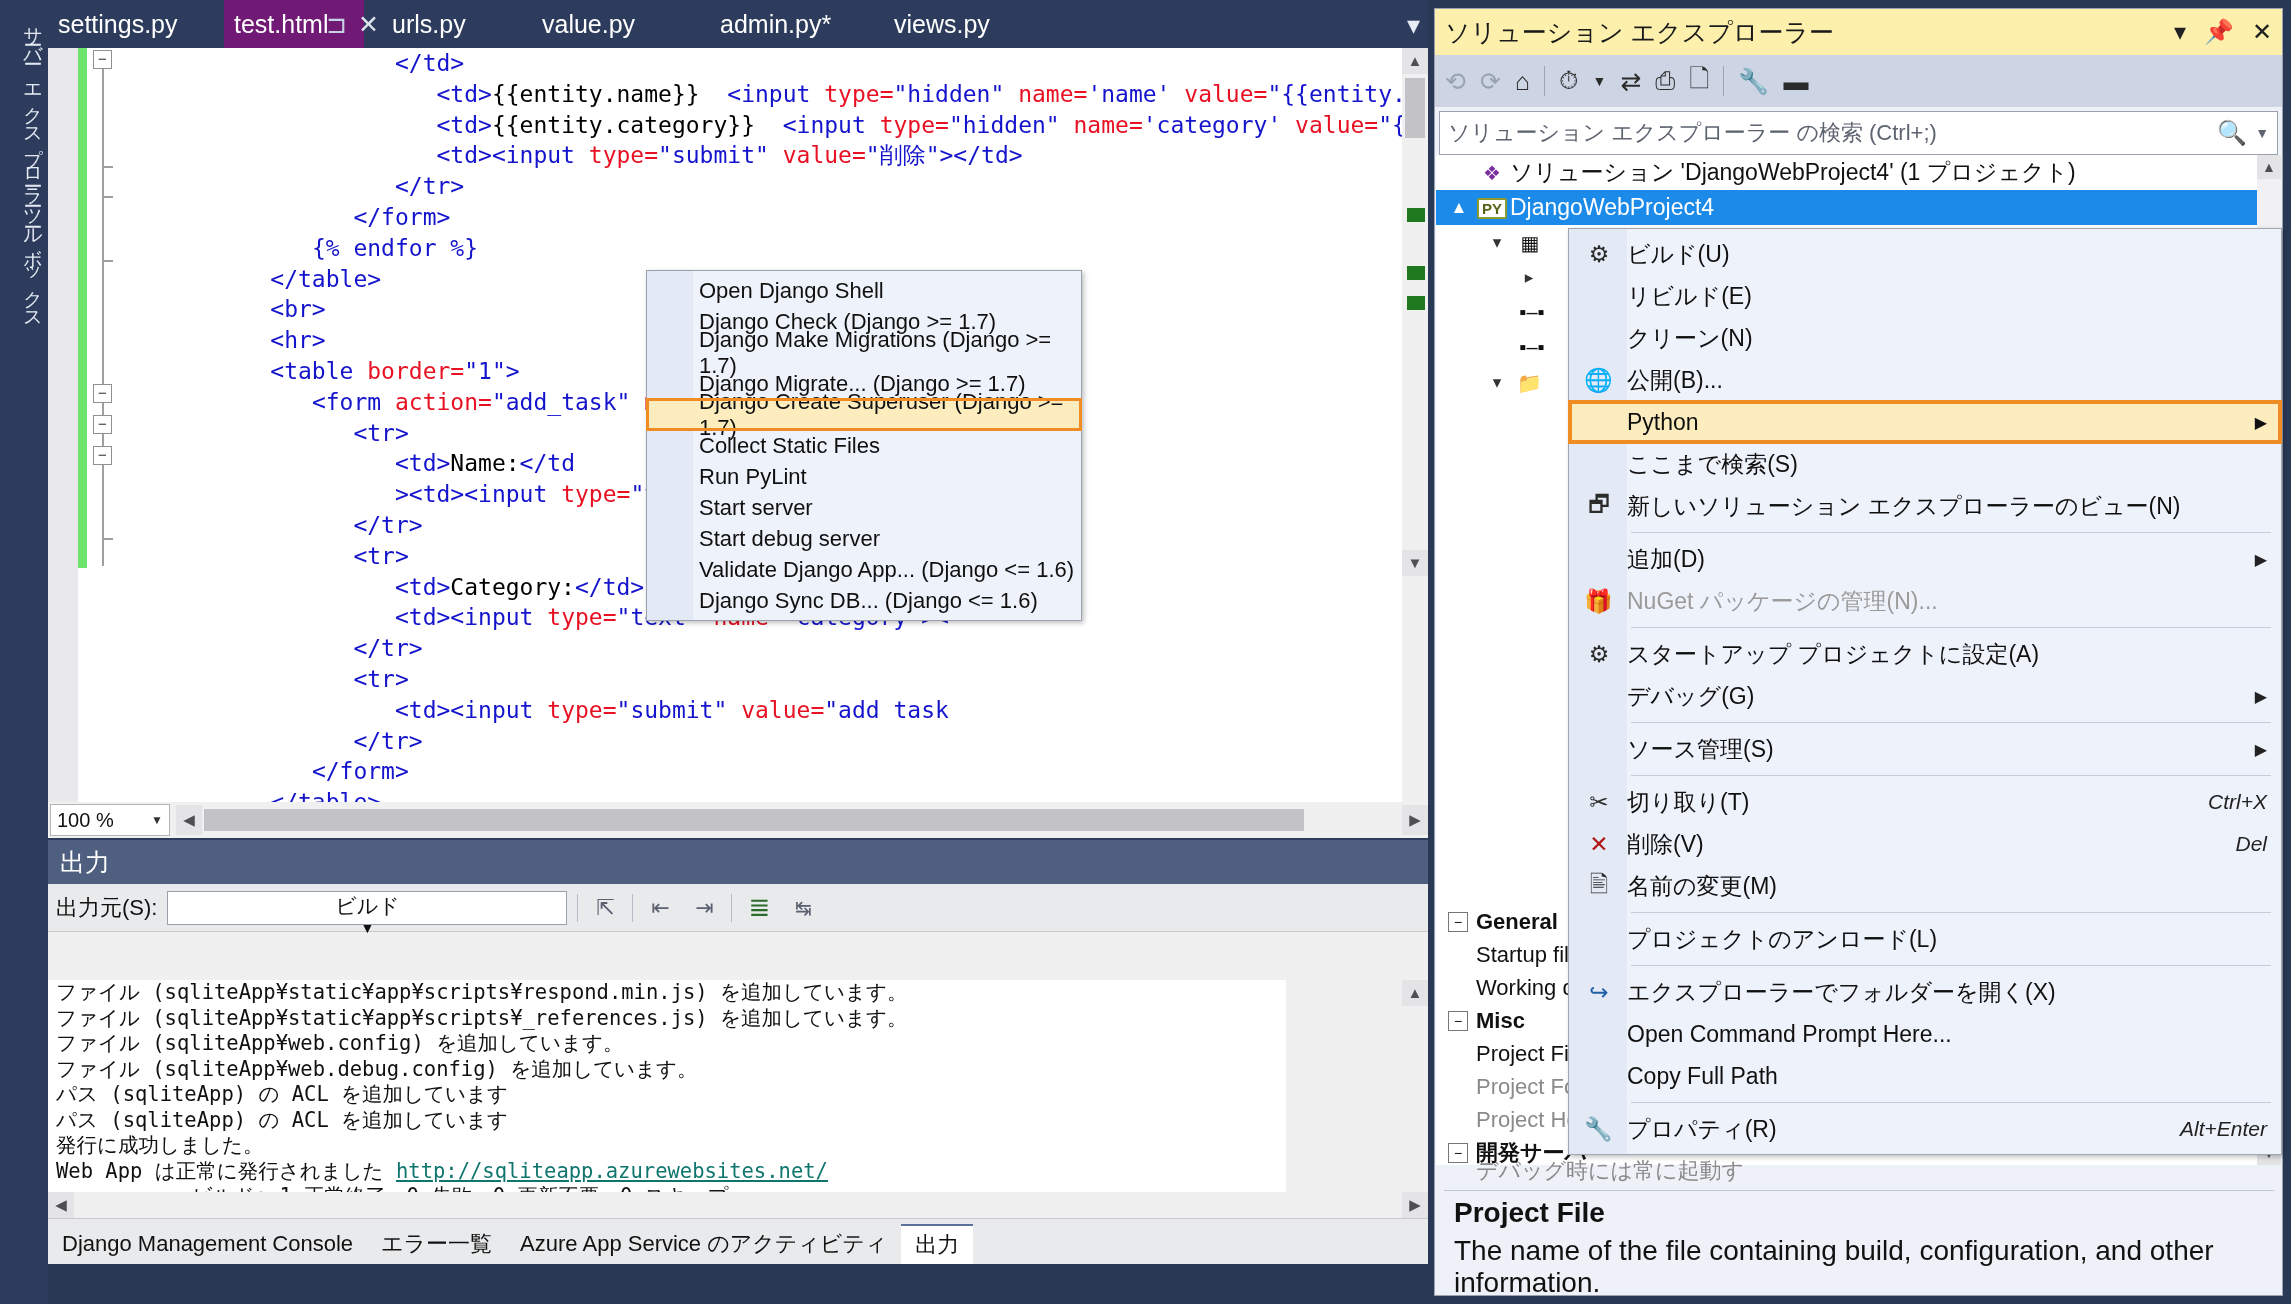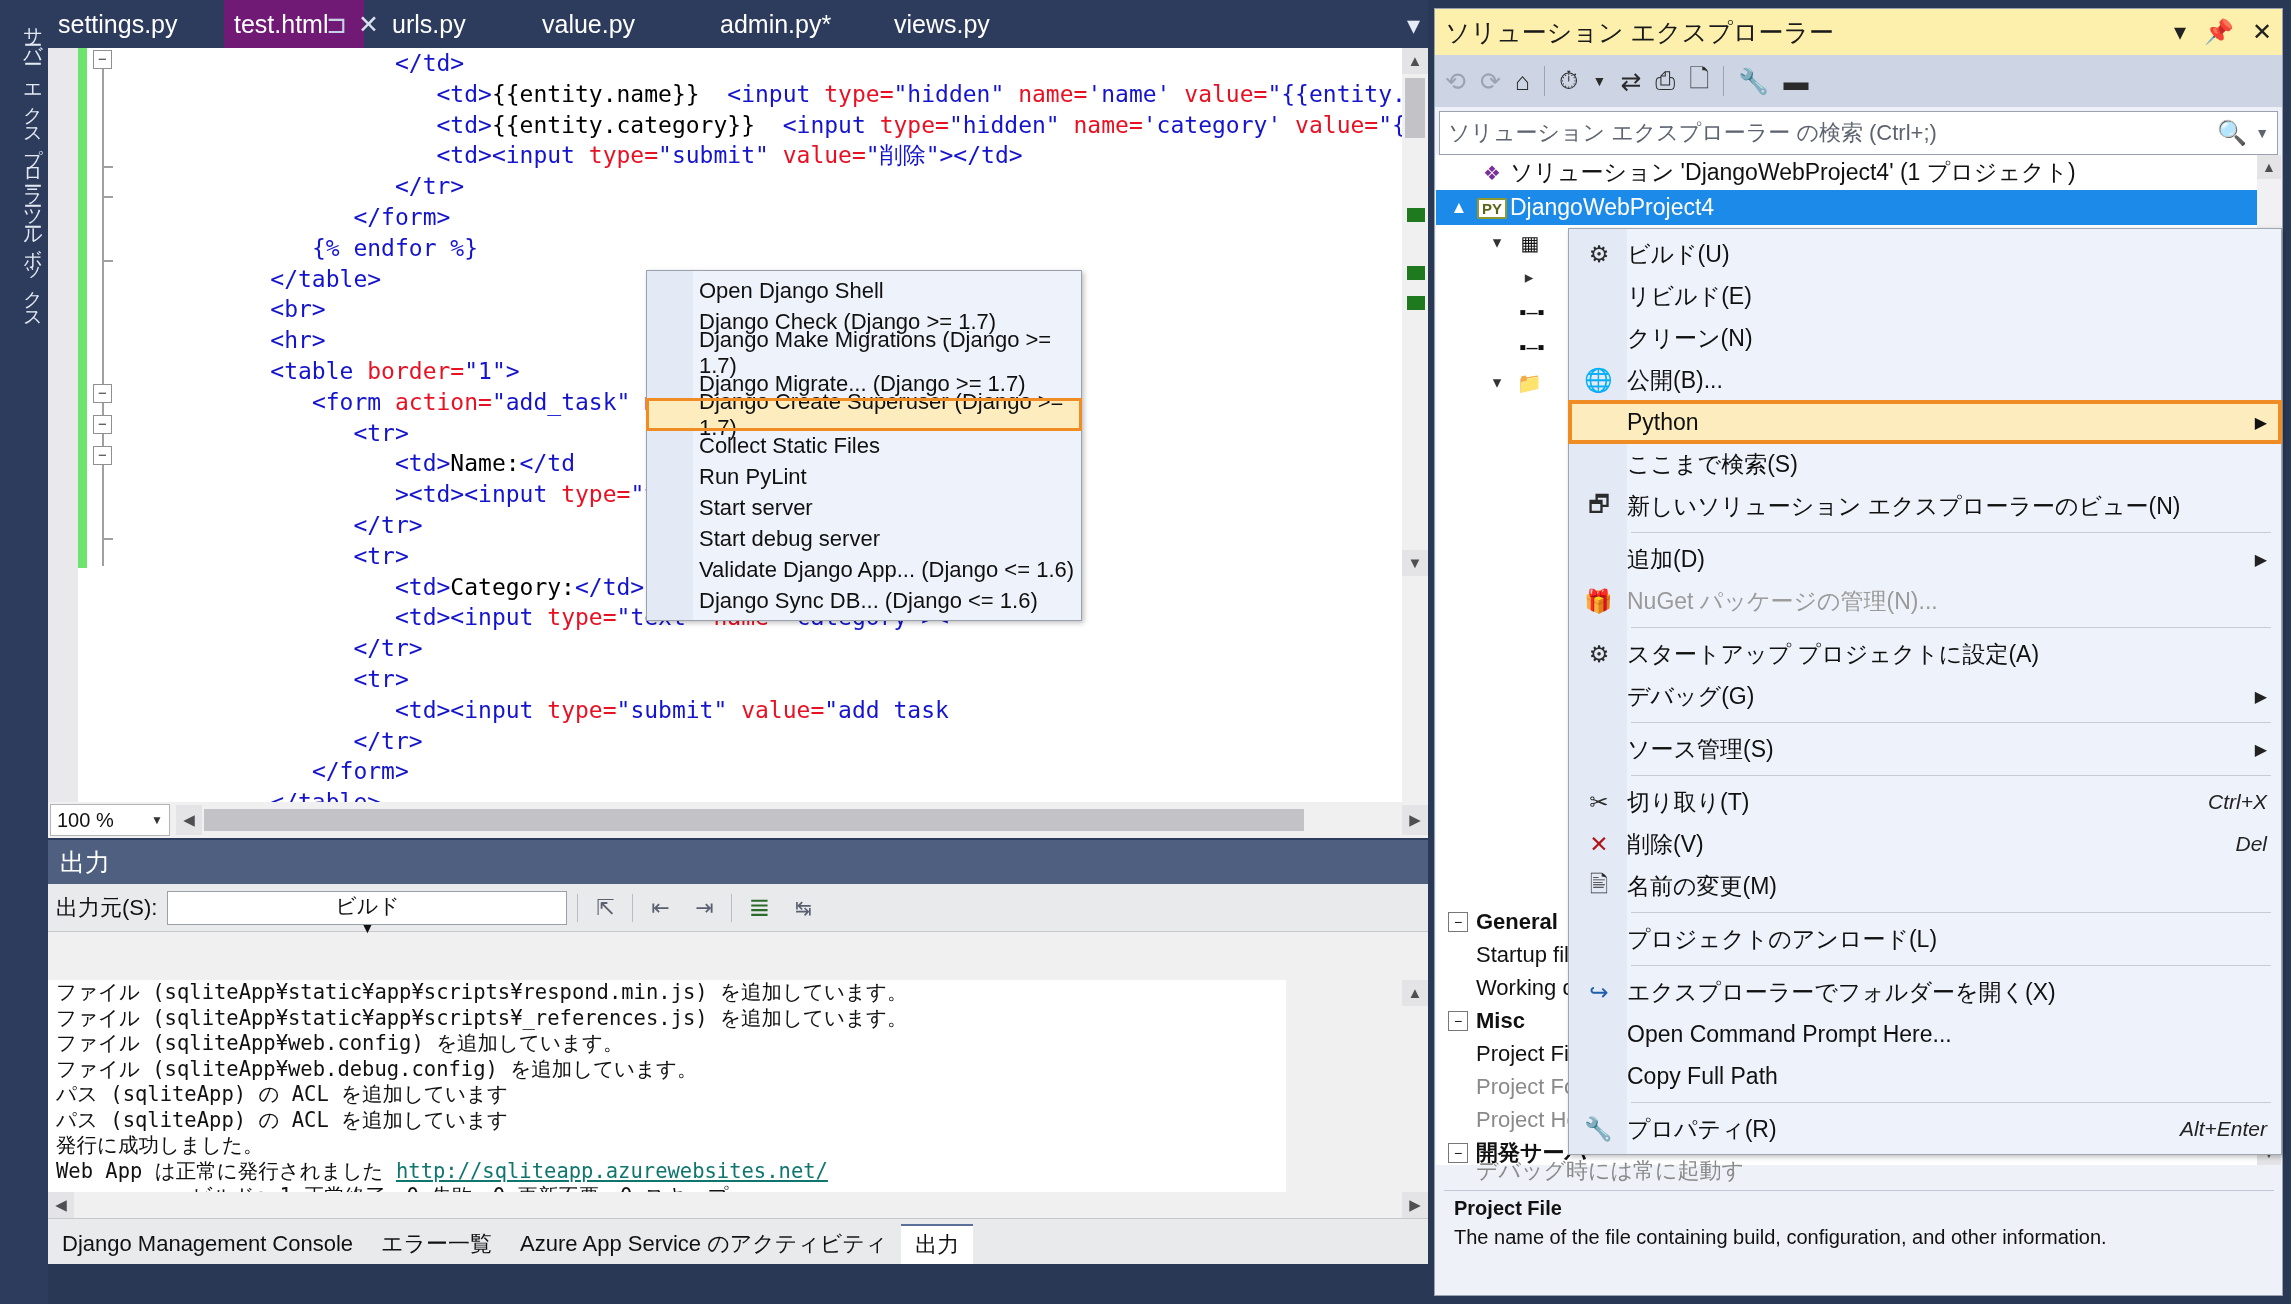--- a/index.html
+++ b/index.html
@@ -248,21 +248,21 @@
     font-size: 22px; color: #111; overflow: hidden;
   }
   .prop-cat { display: flex; align-items: center; font-weight: bold; height: 33px; }
   .prop-cat .pm { display: inline-block; width: 20px; height: 20px; border: 1px solid #777;
     font-size: 14px; line-height: 18px; text-align: center; margin-right: 8px; background: #fff; font-weight: normal; }
   .prop-row { height: 33px; display: flex; align-items: center; padding-left: 28px; }
   .prop-row.dim { color: #8a8a8a; }
 
   .se-desc {
     position: absolute; left: 1444px; bottom: 18px; width: 830px; height: 96px;
-    background: #eef1f7; padding: 6px 10px; font-size: 20px; color: #111;
+    background: #eef1f7; padding: 6px 10px; font-size: 28px; color: #111;
     border-top: 1px solid #c3c9d4;
   }
   .se-desc .d-title { font-weight: bold; margin-bottom: 6px; }
 
   
   .ctxmenu {
     position: absolute; left: 1568px; top: 228px; width: 714px;
     background: #eef2fa; border: 1px solid #a0a6b2;
     box-shadow: 2px 2px 5px rgba(0,0,0,.25);
     padding: 4px 0; z-index: 50;

